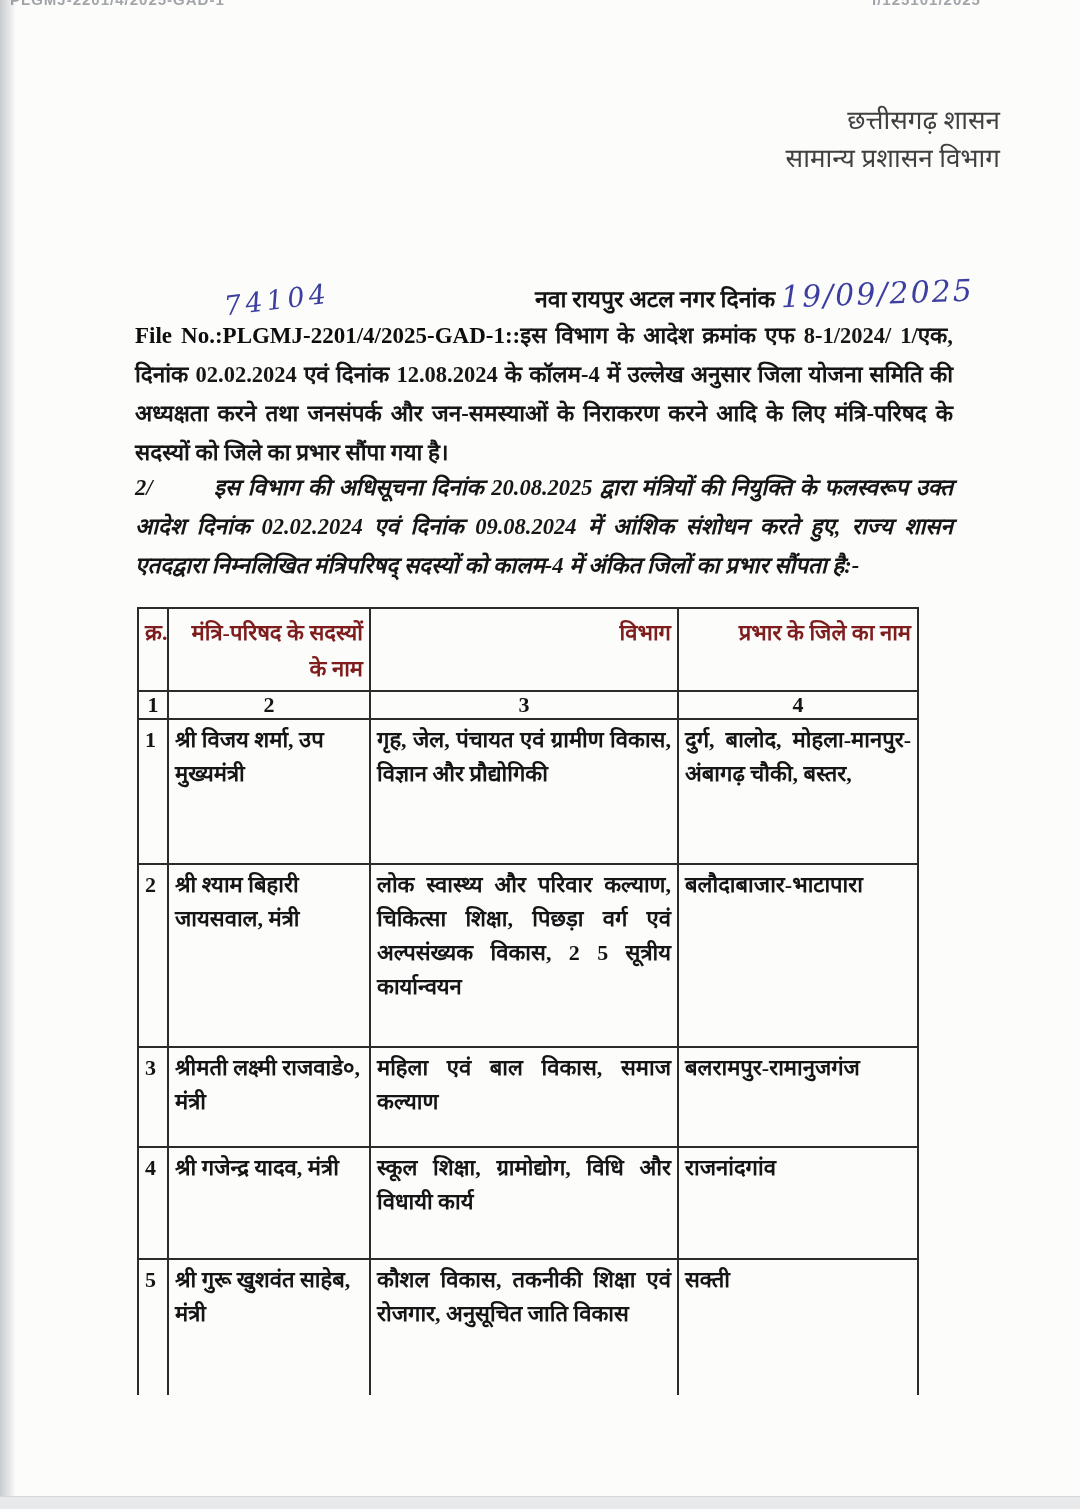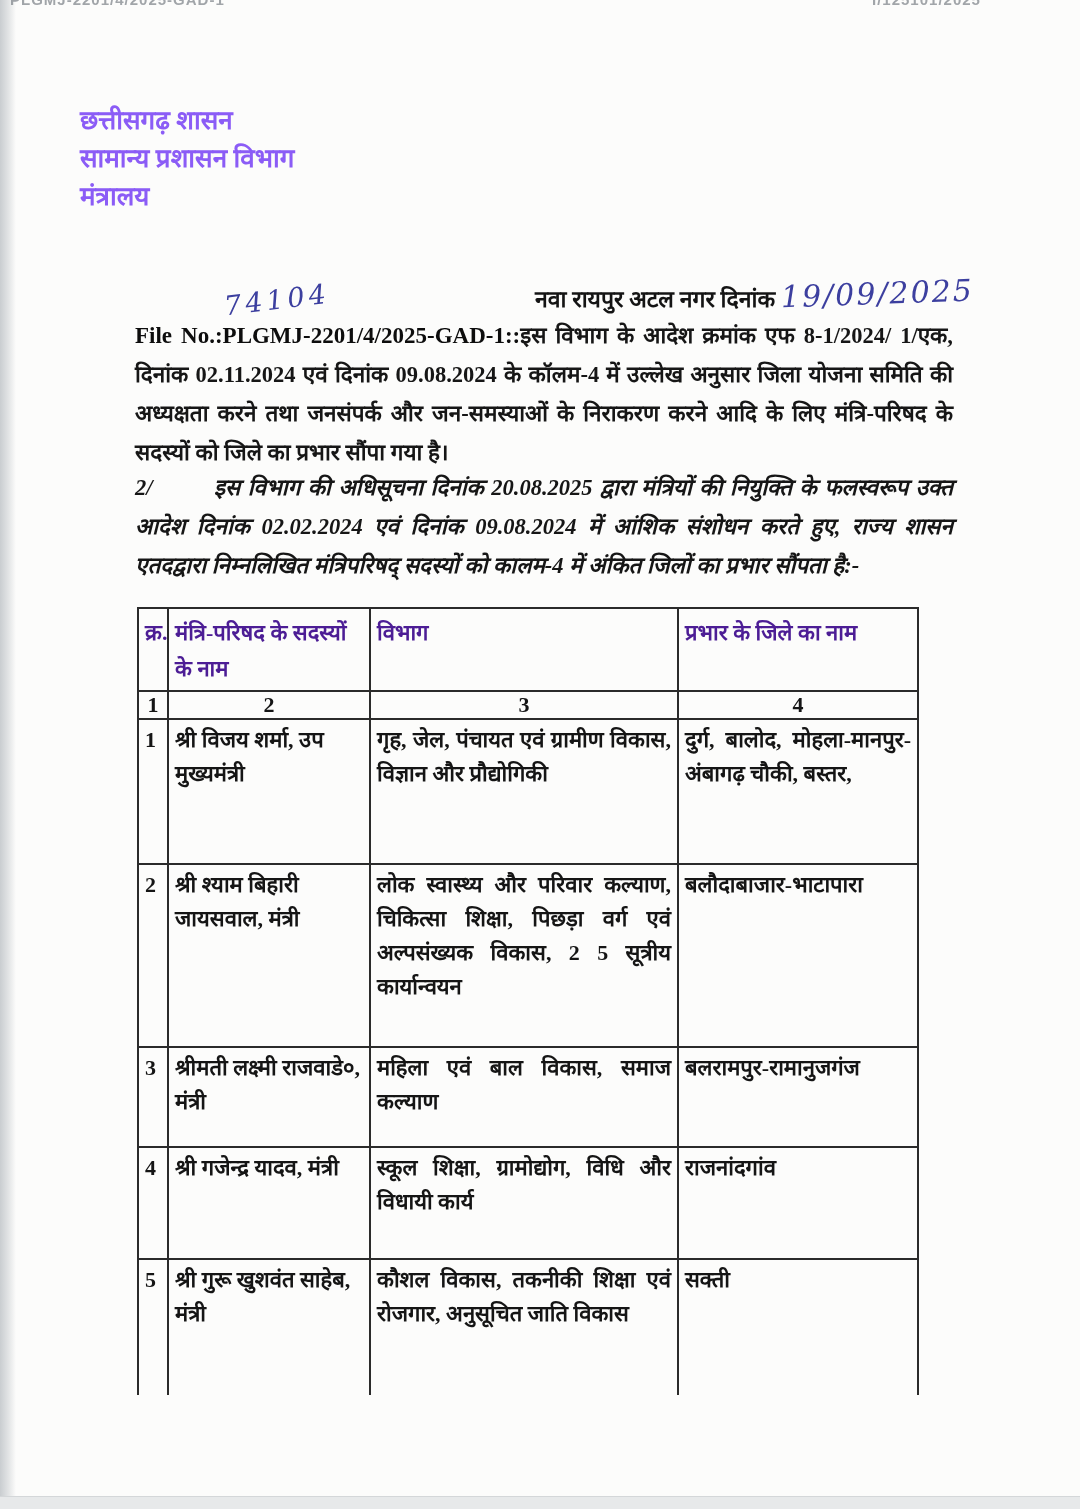--- a/index.html
+++ b/index.html
@@ -22,21 +22,21 @@
   .faint-top{
     position:absolute;top:-9px;
     color:#83888e;font-weight:700;font-size:15px;
     font-family:"Liberation Sans","DejaVu Sans",sans-serif;
     letter-spacing:1px;opacity:.75;
   }
   .faint-top.left{left:10px;}
   .faint-top.right{left:872px;}
   .doc-header{
     position:absolute;left:80px;top:102px;width:920px;
-    text-align:left;font-weight:700;color:#8b5cf6;
+    text-align:right;font-weight:400;color:#404040;
     font-size:26px;line-height:38px;
   }
   .place-date{
     position:absolute;left:535px;top:279px;width:540px;
     font-weight:700;font-size:23px;color:#141414;
     white-space:nowrap;
   }
   .hand{
     color:#3c3f9f;
     font-style:italic;
@@ -74,21 +74,21 @@
     font-size:22px;color:#151515;font-weight:600;
   }
   table.ministers td,table.ministers th{
     border:2px solid #2b2b2b;
     vertical-align:top;
     padding:3px 6px 3px 6px;
     line-height:34px;
     font-weight:600;
   }
   table.ministers th{
-    text-align:left;font-weight:700;color:#4c1d95;
+    text-align:right;font-weight:700;color:#7f1d1d;
     line-height:36px;vertical-align:top;padding-top:6px;
   }
   tr.hdr{height:72px;}
   tr.numrow td{height:24px;text-align:center;font-weight:700;line-height:24px;padding:1px;}
   tr.r1{height:145px;}
   tr.r2{height:183px;}
   tr.r3{height:100px;}
   tr.r4{height:112px;}
   tr.r5{height:136px;}
   tr.r5 td{border-bottom:none;}
@@ -103,32 +103,31 @@
 
   <div class="scan-edge-left"></div>
   <div class="scan-edge-bottom"></div>
 
   <div class="faint-top left">PLGMJ-2201/4/2025-GAD-1</div>
   <div class="faint-top right">I/125101/2025</div>
 
   <div class="doc-header">
     <div>छत्तीसगढ़ शासन</div>
     <div>सामान्य प्रशासन विभाग</div>
-    <div>मंत्रालय</div>
   </div>
 
   <div class="hand hand-number">74104</div>
 
   <div class="place-date">
     <span>नवा रायपुर अटल नगर दिनांक</span>
     <span class="hand hand-date">19/09/2025</span>
   </div>
 
   <div class="para para1">
-    <span class="fileno">File No.:PLGMJ-2201/4/2025-GAD-1::</span><span>इस विभाग के आदेश क्रमांक एफ 8-1/2024/ 1/एक, दिनांक 02.11.2024 एवं दिनांक 09.08.2024 के कॉलम-4 में उल्लेख अनुसार जिला योजना समिति की अध्यक्षता करने तथा जनसंपर्क और जन-समस्याओं के निराकरण करने आदि के लिए मंत्रि-परिषद के सदस्यों को जिले का प्रभार सौंपा गया है।</span>
+    <span class="fileno">File No.:PLGMJ-2201/4/2025-GAD-1::</span><span>इस विभाग के आदेश क्रमांक एफ 8-1/2024/ 1/एक, दिनांक 02.02.2024 एवं दिनांक 12.08.2024 के कॉलम-4 में उल्लेख अनुसार जिला योजना समिति की अध्यक्षता करने तथा जनसंपर्क और जन-समस्याओं के निराकरण करने आदि के लिए मंत्रि-परिषद के सदस्यों को जिले का प्रभार सौंपा गया है।</span>
   </div>
 
   <div class="para para2">
     <span class="p2marker">2/</span><span>इस विभाग की अधिसूचना दिनांक 20.08.2025 द्वारा मंत्रियों की नियुक्ति के फलस्वरूप उक्त आदेश दिनांक 02.02.2024 एवं दिनांक 09.08.2024 में आंशिक संशोधन करते हुए, राज्य शासन एतदद्वारा निम्नलिखित मंत्रिपरिषद् सदस्यों को कालम-4 में अंकित जिलों का प्रभार सौंपता है:-</span>
   </div>
 
   <table class="ministers">
     <colgroup>
       <col style="width:30px">
         <col style="width:202px">

